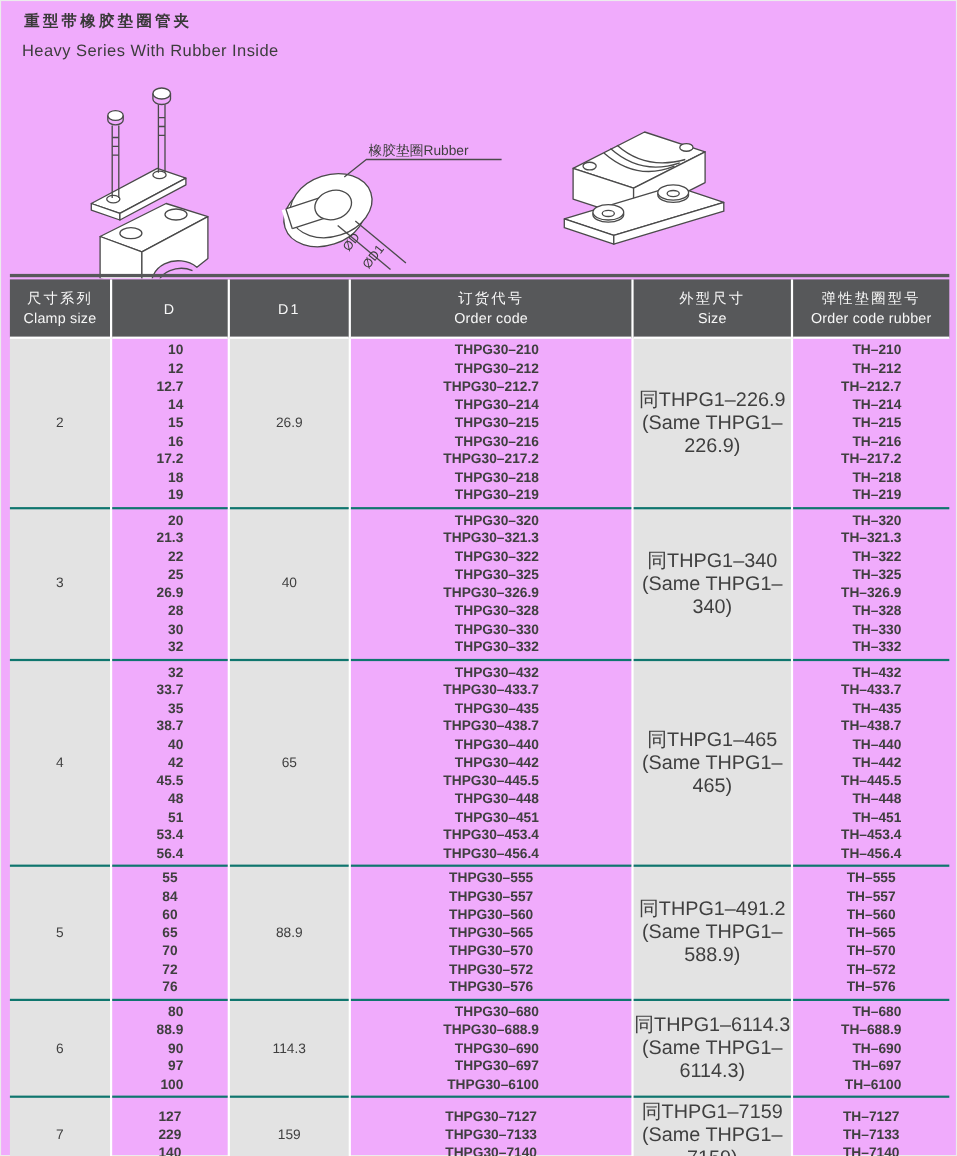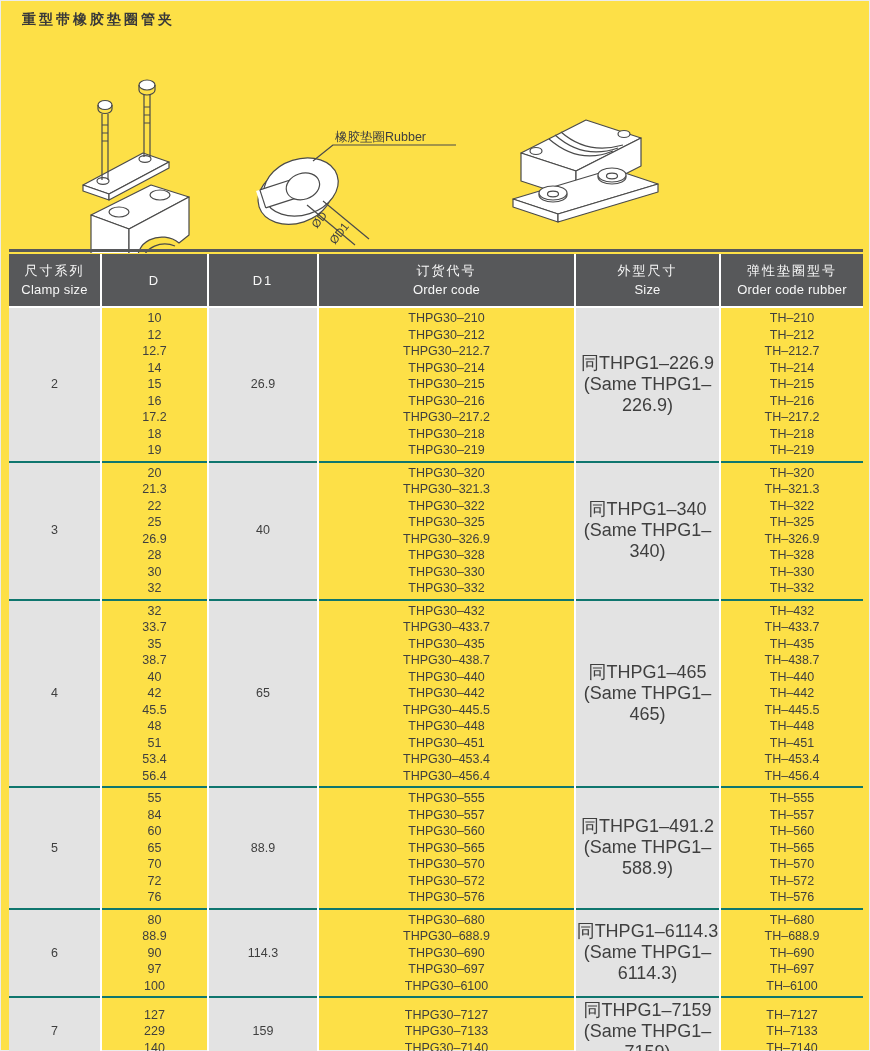--- a/index.html
+++ b/index.html
@@ -3,21 +3,21 @@
 <meta charset="utf-8">
 <style>
   html,body{margin:0;padding:0;background:#ffffff;}
   body{
     width:870px;height:1051px;position:relative;overflow:hidden;
     font-family:"Liberation Sans","DejaVu Sans",sans-serif;
     color:#3f3f3f;
   }
   .page{
     position:absolute;inset:0;
-    border:1px solid #ececec;box-sizing:border-box;background:#fde047;
+    border:1px solid #ececec;box-sizing:border-box;background:#f0abfc;
   }
   .title-zh{
     position:absolute;left:21px;top:10px;
     font-size:14px;letter-spacing:3px;color:#393939;font-weight:600;
   }
   .title-en{
     position:absolute;left:19px;top:37px;
     font-size:15px;letter-spacing:.4px;color:#3d3d3d;
   }
   .figures{position:absolute;left:0;top:70px;width:714px;height:182px;}
@@ -40,30 +40,31 @@
   tbody td{
     vertical-align:middle;text-align:center;
     font-size:12.5px;line-height:16.5px;padding:2px 0;
     border-top:2px solid #0f766e;
   }
   tbody tr:first-child td{border-top:2px solid #ffffff;}
   tbody tr:last-child td{border-bottom:2px solid #b2b2b2;}
   td.c-gray{background:var(--cell-gray,#e3e3e3);}
   td.c-gray + td.c-white{border-left:2px solid #fff;}
   td.c-white + td.c-gray{border-left:2px solid #fff;}
-  .lines-left{display:inline-block;text-align:center;}
+  .lines-left{display:inline-block;text-align:right;font-weight:bold;}
   .lines-center{display:inline-block;text-align:center;}
   td[data-name="size-cell"]{line-height:21px;font-size:18px;}
 </style>
 </head>
 <body>
 
 <div class="page" data-name="catalog-page">
 
   <div class="title-zh" data-name="page-title-zh">重型带橡胶垫圈管夹</div>
+  <div class="title-en" data-name="page-title-en">Heavy Series With Rubber Inside</div>
 
   <div class="figures" data-name="product-figures">
 
     <div class="fig" style="left:38px;top:6px" data-name="figure-clamp-exploded">
       <svg width="220" height="176" viewBox="0 0 220 176" fill="none" stroke="#4a4a4a" stroke-width="1.2" stroke-linejoin="round" data-name="clamp-exploded-drawing">
 
         <polygon points="44,108 104,76 130,85 70,117" fill="#fff"></polygon>
         <polygon points="44,108 70,117 70,123 44,114" fill="#fff"></polygon>
         <polygon points="70,117 130,85 130,91 70,123" fill="#fff"></polygon>
         <ellipse cx="64" cy="104" rx="6" ry="3.4" fill="#fff"></ellipse>

